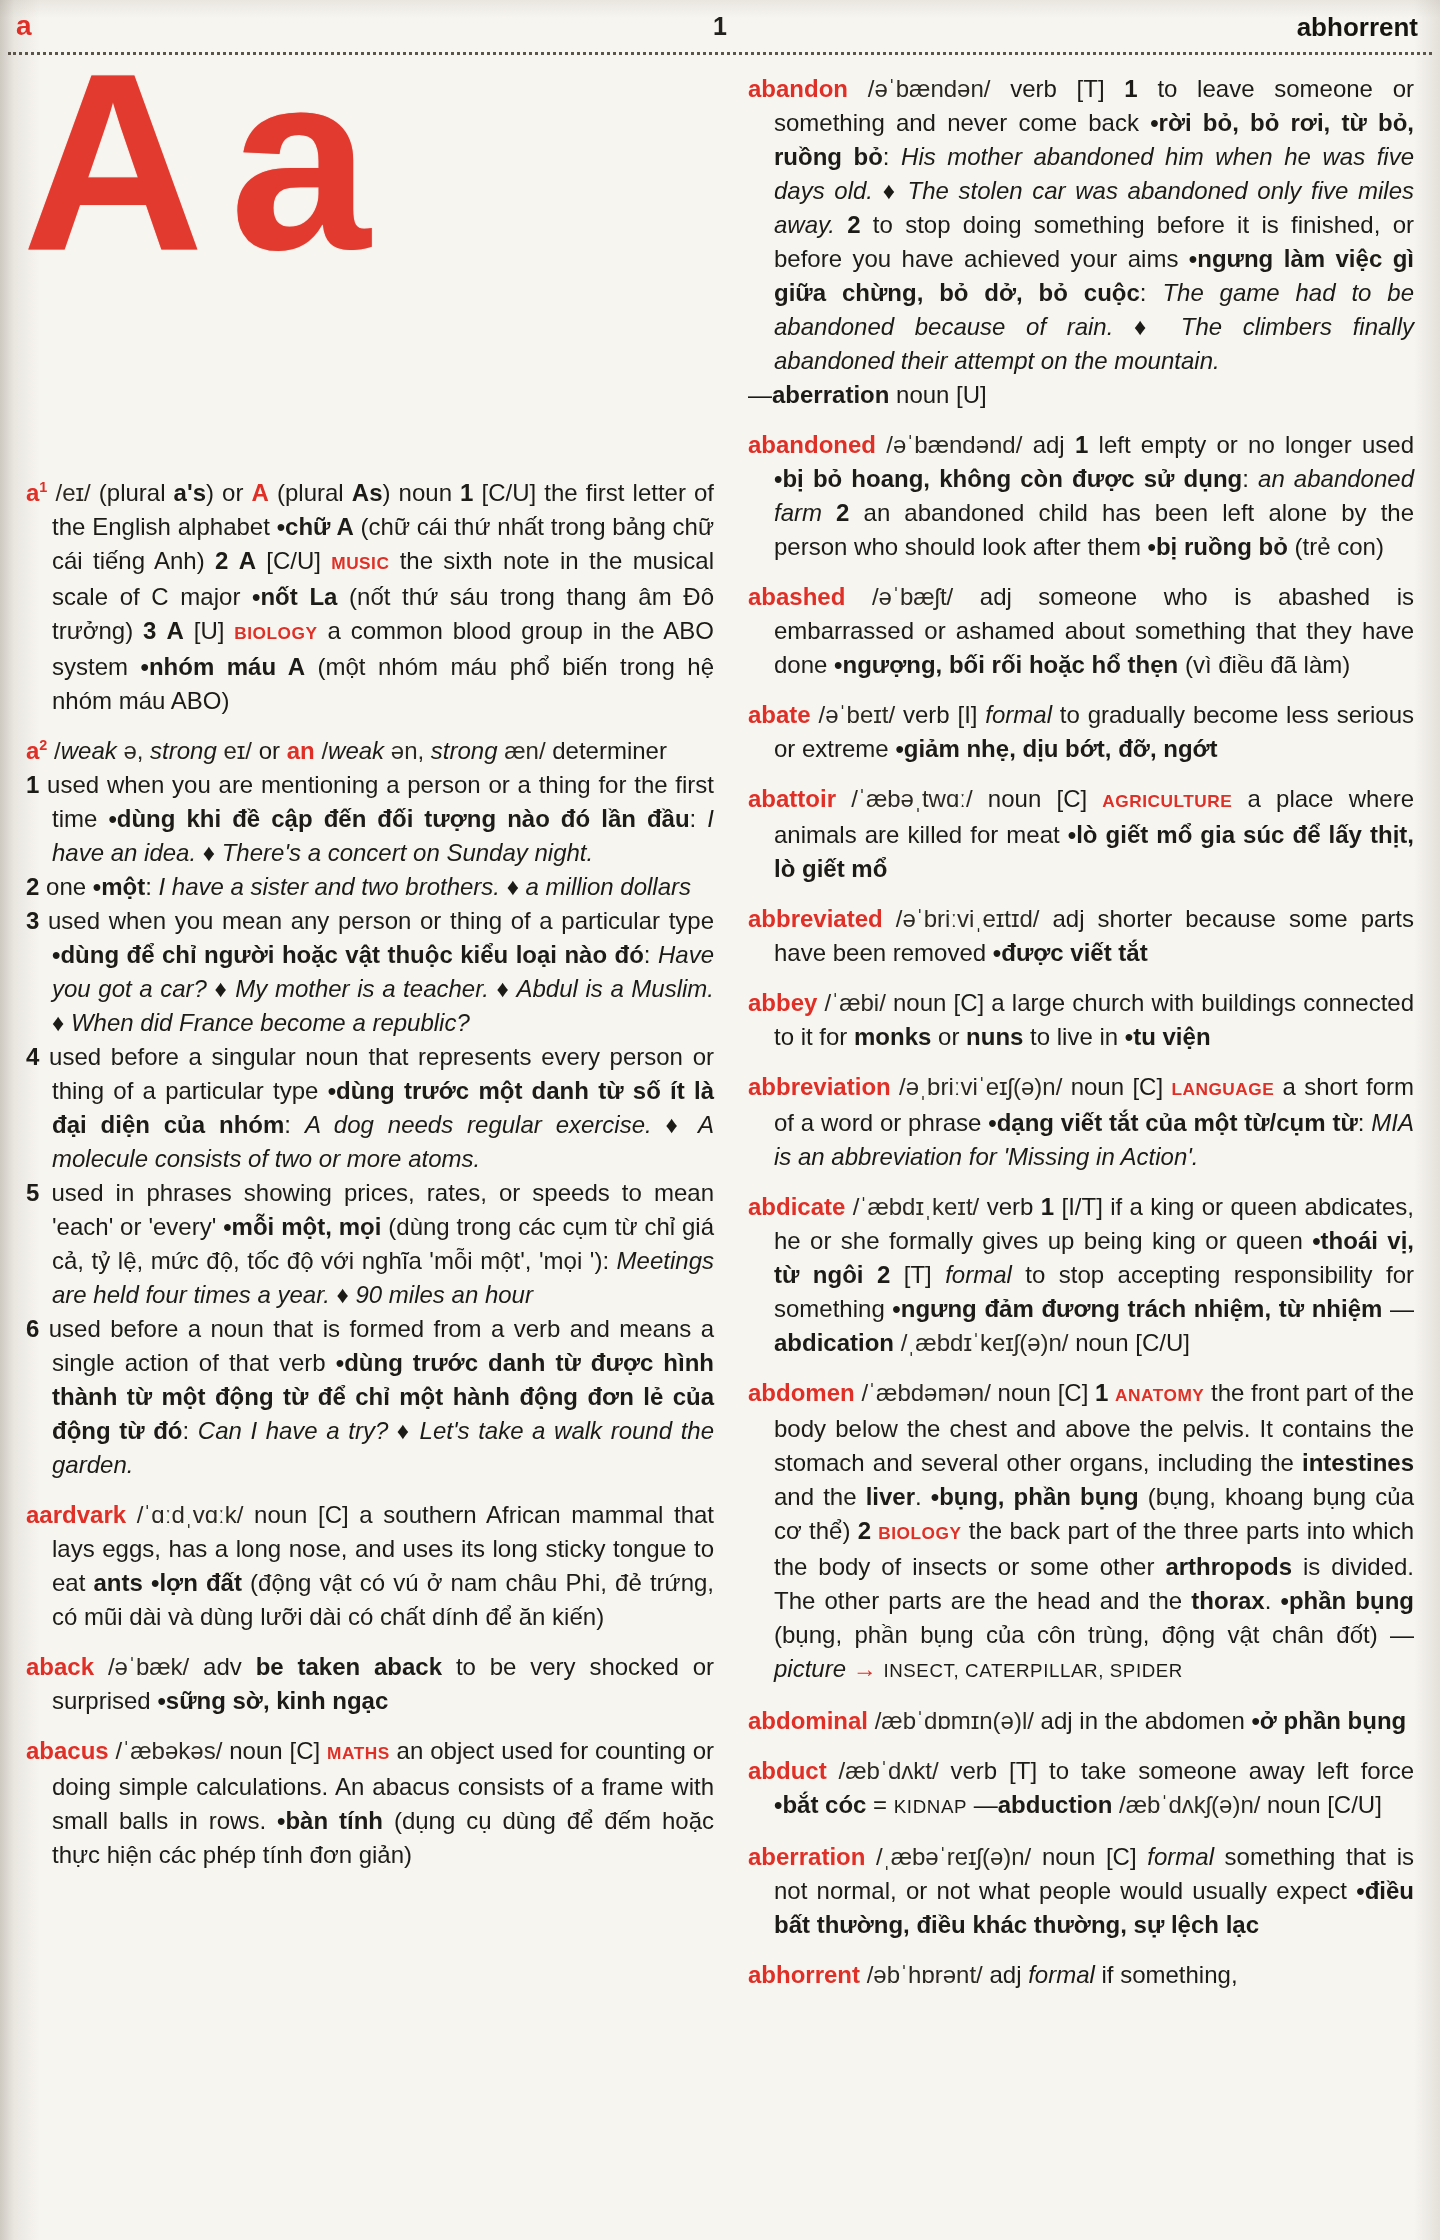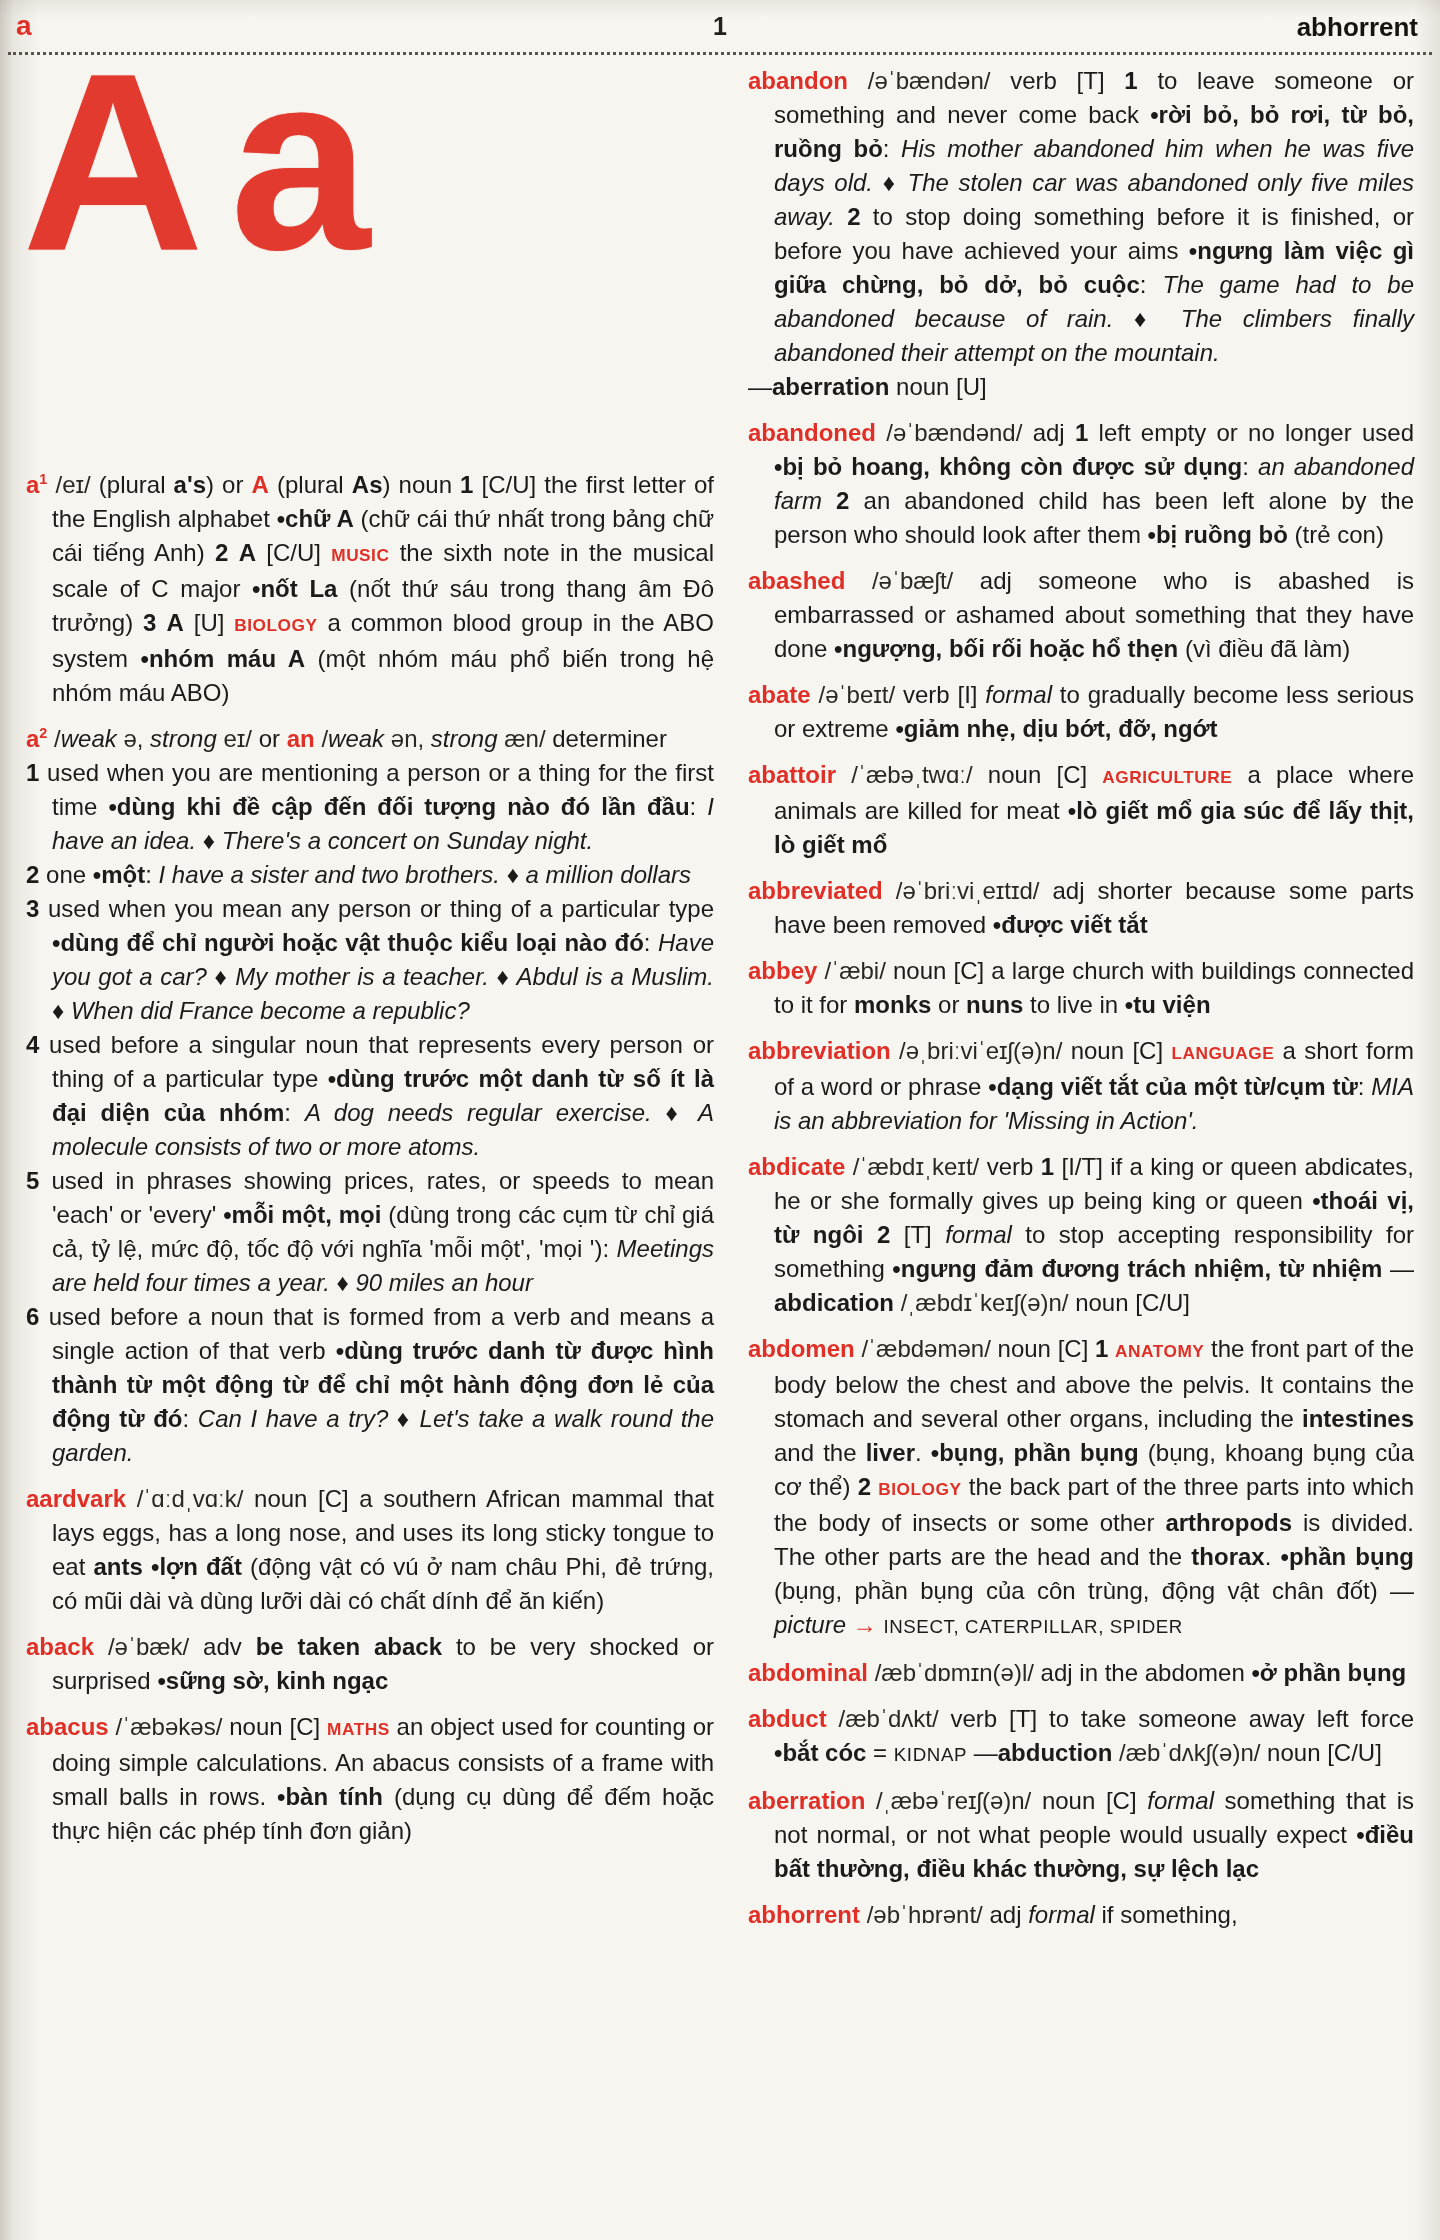--- a/index.html
+++ b/index.html
@@ -42,21 +42,21 @@
   .col{
     position:absolute;top:56px;
     font-size:24px;line-height:34px;
     text-align:justify;
     hyphens:none;
     color:var(--ink);
   }
   .col-left{left:26px;width:688px;padding-top:404px;}
   .col-right{left:748px;width:666px;}
   
-  .entry{margin:8px 0 12px 0;}
+  .entry{margin:16px 0 12px 0;}
   .eblock{margin:0;padding-left:26px;text-indent:-26px;}
   .r-hw{color:var(--red);font-weight:bold;}
   .r-sup{color:var(--red);font-weight:bold;vertical-align:super;font-size:0.60em;line-height:0;}
   .r-pr{color:#2b2822;}
   .r-t{}
   .r-b{font-weight:bold;}
   .r-viet{font-weight:bold;}
   .r-i{font-style:italic;}
   .r-fld{color:var(--red);font-weight:bold;font-size:0.72em;letter-spacing:0.5px;}
   .r-num{font-weight:bold;}

